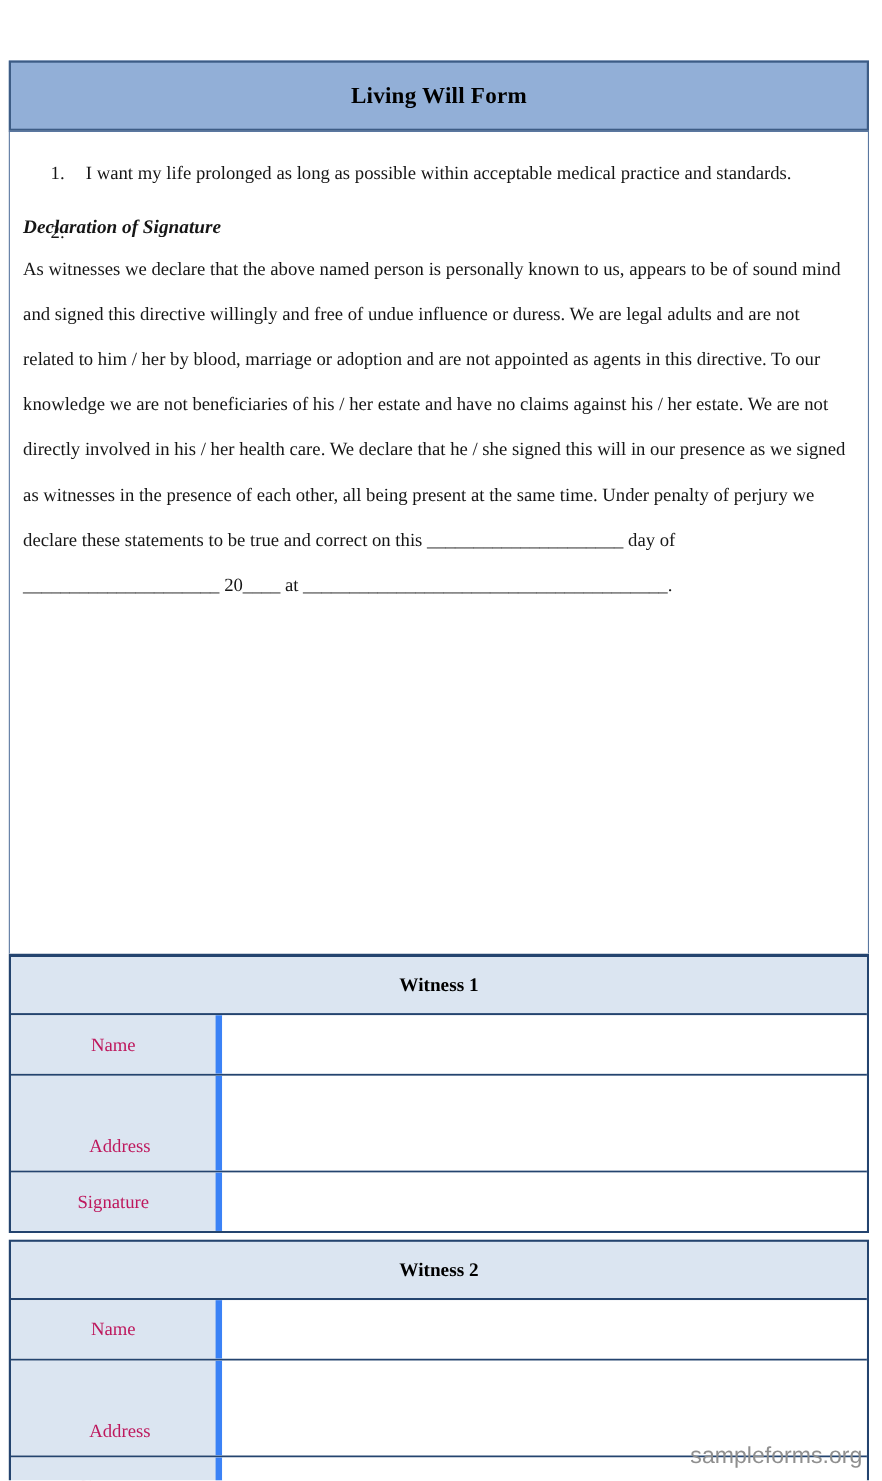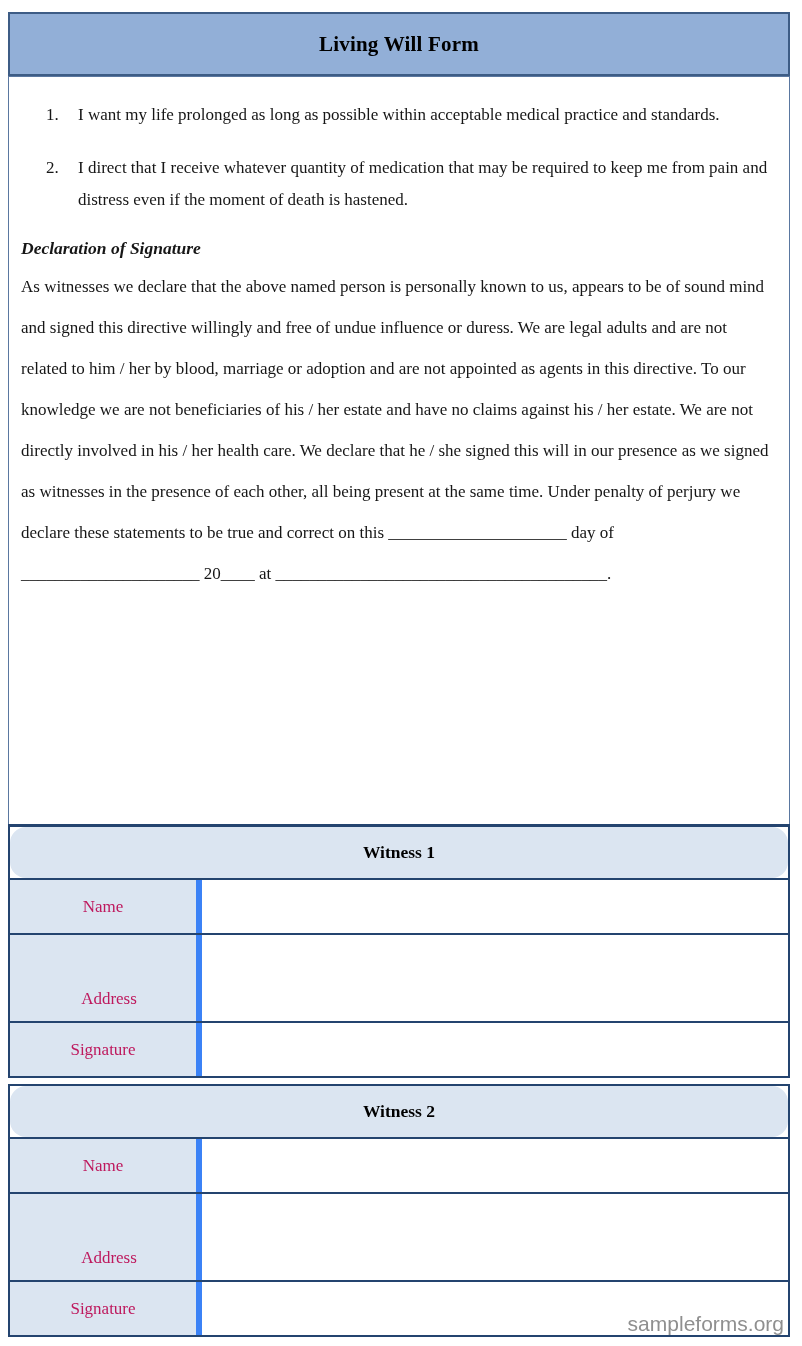--- a/index.html
+++ b/index.html
@@ -7,42 +7,42 @@
     position:relative;width:802px;height:1346px;background:#ffffff;
     font-family:"Liberation Serif", serif;color:#161616;overflow:hidden;
   }
   .doc{position:absolute;left:8px;top:12px;width:782px;}
 
   
   .title-bar{
     box-sizing:border-box;height:64px;background:#92afd7;
     border:2px solid #3d5c85;
     display:flex;align-items:center;justify-content:center;
-    font-size:21px;font-weight:bold;color:#000000;letter-spacing:.2px;
+    font-size:21px;font-weight:bold;color:#000000;letter-spacing:.2px;margin-top:43px;
   }
 
   
   .main-box{
     box-sizing:border-box;height:748px;background:#ffffff;
     border-left:1px solid #5a77a0;border-right:1px solid #5a77a0;border-top:1px solid #5a77a0;
     padding:12px 12px 0 12px;overflow:hidden;
   }
   .list{margin:10px 0 0 0;}
   .list-item{position:relative;padding-left:57px;font-size:17px;line-height:32px;margin-bottom:21px;}
   .list-num{position:absolute;left:25px;top:0;}
   .p-sign{font-size:17px;line-height:45px;margin:10px 0 0 0;}
   .h-decl{font-size:17.5px;font-weight:bold;font-style:italic;margin:22px 0 0 0;}
   .p-decl{font-size:17px;line-height:41px;margin:7px 0 0 0;}
 
   
   .wtable{box-sizing:border-box;border:2px solid #24446f;background:#ffffff;}
   .wtable.first{border-top-width:3px;}
   .wt-header{
     height:51px;background:#dbe5f1;display:flex;align-items:center;justify-content:center;
-    font-size:17.5px;font-weight:bold;color:#000000;border-radius:16px;
+    font-size:17.5px;font-weight:bold;color:#000000;
   }
   .wt-row{display:flex;border-top:2px solid #24446f;}
   .wt-label{
     box-sizing:border-box;width:192px;background:#dbe5f1;border-right:6px solid #3b82f6;
     display:flex;align-items:center;justify-content:center;font-size:17px;color:#be185d;
   }
   .wt-value{flex:1;background:#ffffff;}
   .row-name{height:53px;}
   .row-address{height:86px;}
   .row-address .wt-label{align-items:flex-end;padding-bottom:12px;padding-left:12px;}
@@ -66,21 +66,20 @@
     </div>
 
     <div class="main-box">
       <div class="list">
         <div class="list-item">
           <span class="list-num">1.</span>
           <span>I want my life prolonged as long as possible within acceptable medical practice and standards.</span>
         </div>
         <div class="list-item">
           <span class="list-num">2.</span>
-          <span>I direct that I receive whatever quantity of medication that may be required to keep me from pain and distress even if the moment of death is hastened.</span>
         </div>
       </div>
 
 
       <p class="h-decl">Declaration of Signature</p>
 
       <p class="p-decl">As witnesses we declare that the above named person is personally known to us, appears to be of sound mind and signed this directive willingly and free of undue influence or duress. We are legal adults and are not related to him / her by blood, marriage or adoption and are not appointed as agents in this directive. To our knowledge we are not beneficiaries of his / her estate and have no claims against his / her estate. We are not directly involved in his / her health care. We declare that he / she signed this will in our presence as we signed as witnesses in the presence of each other, all being present at the same time. Under penalty of perjury we declare these statements to be true and correct on this _____________________ day of _____________________ 20____ at _______________________________________.</p>
     </div>
 
     <div class="wtable first">

